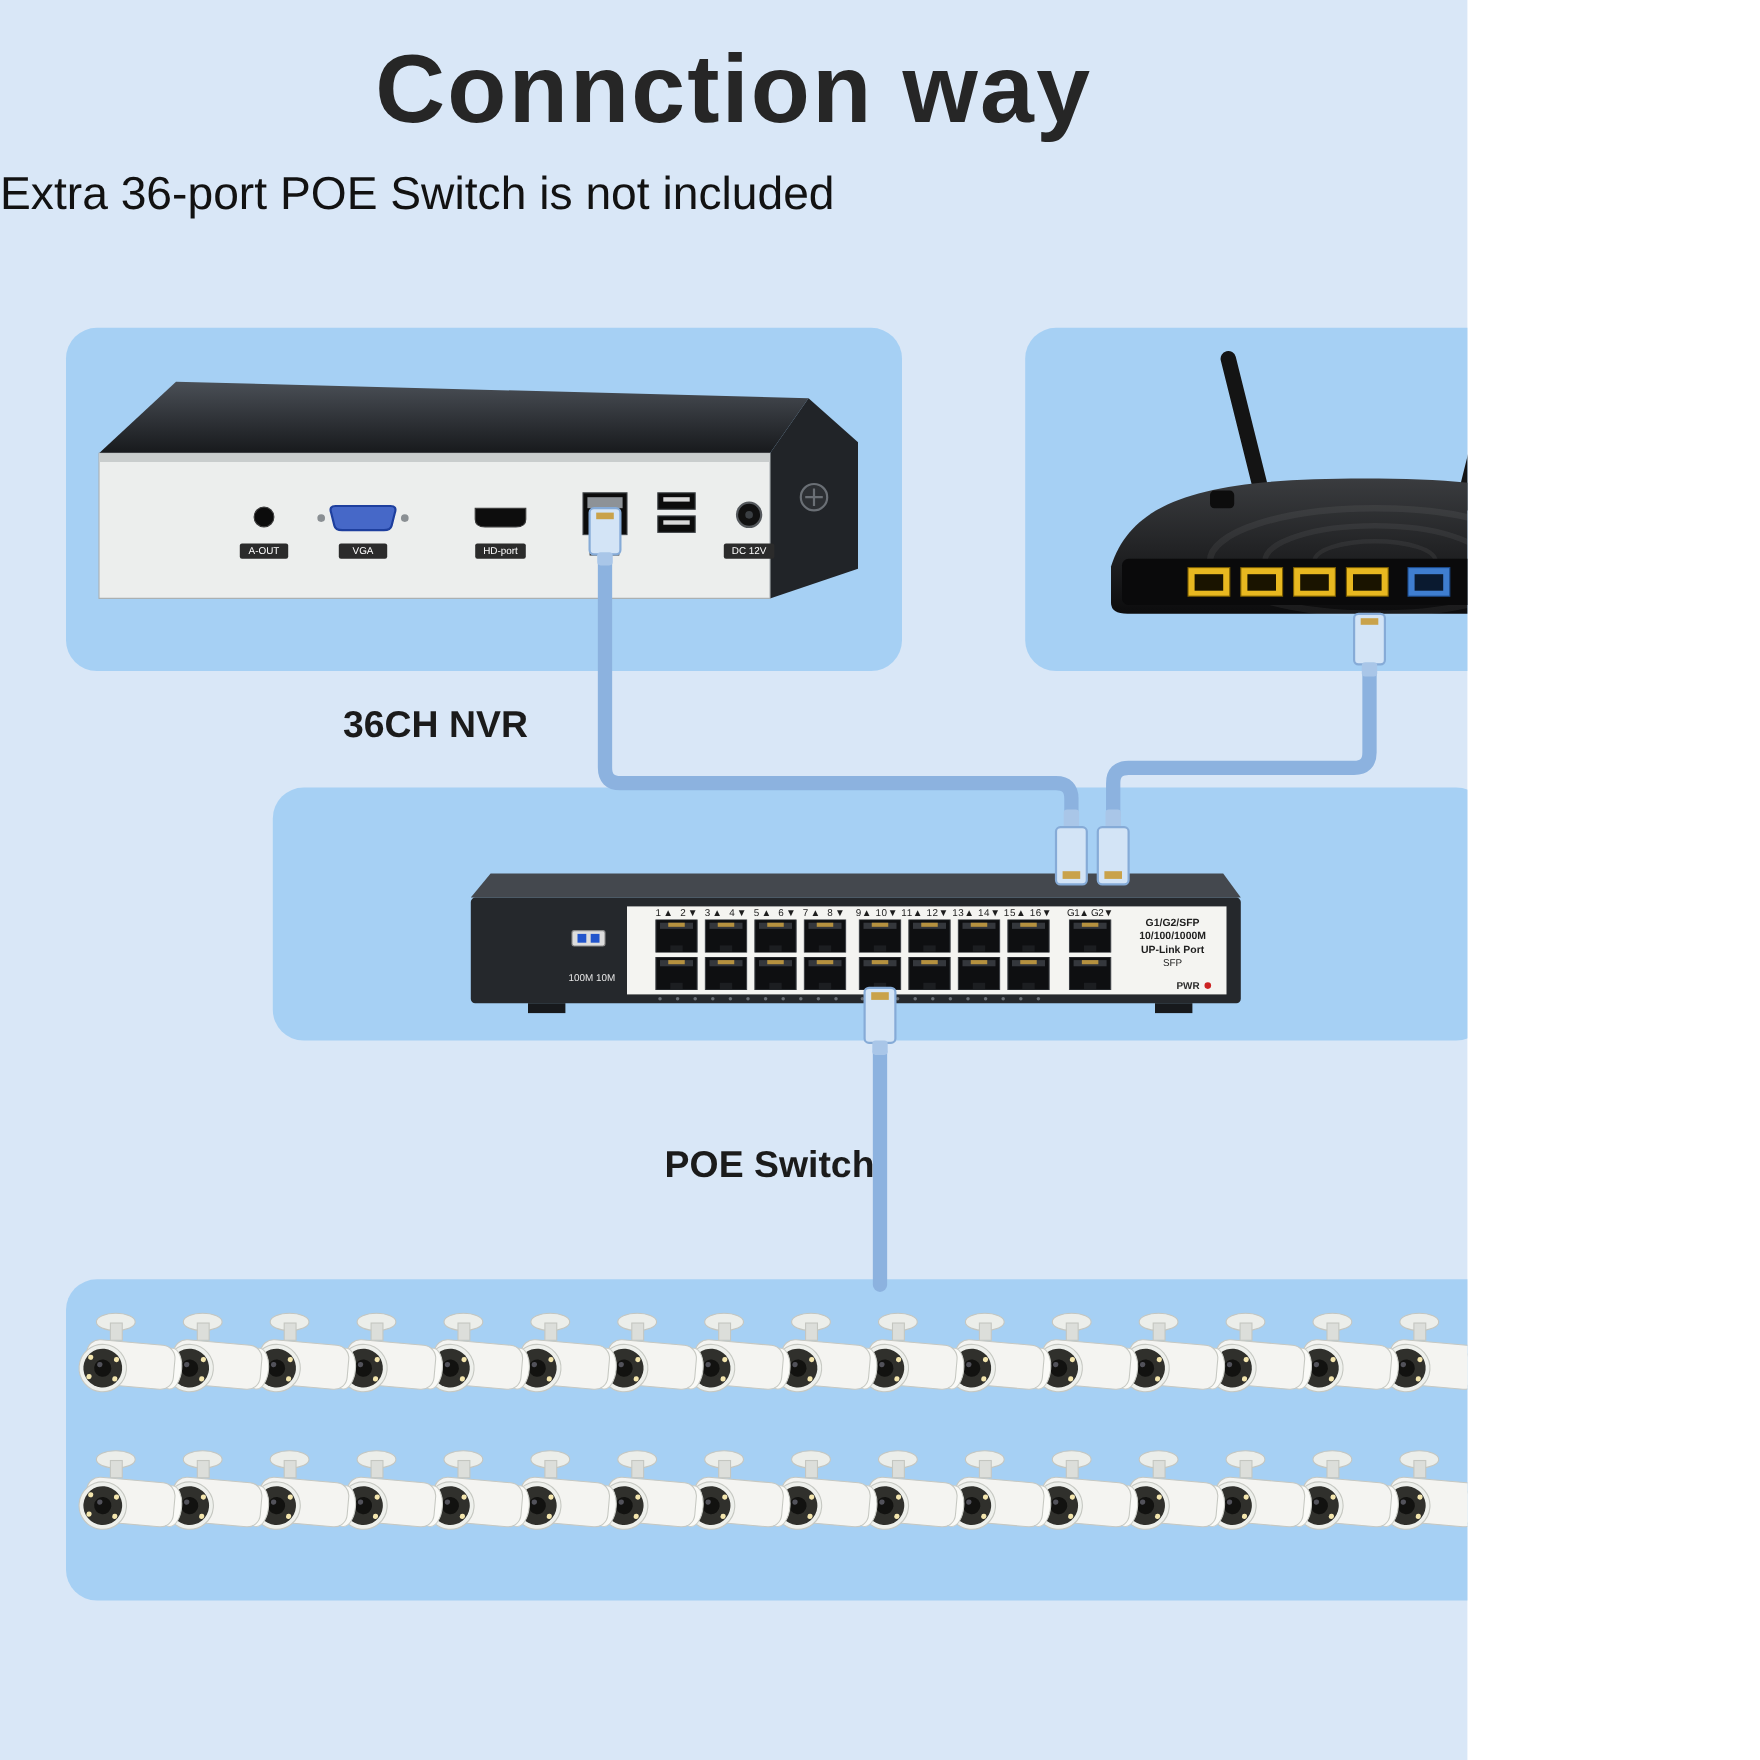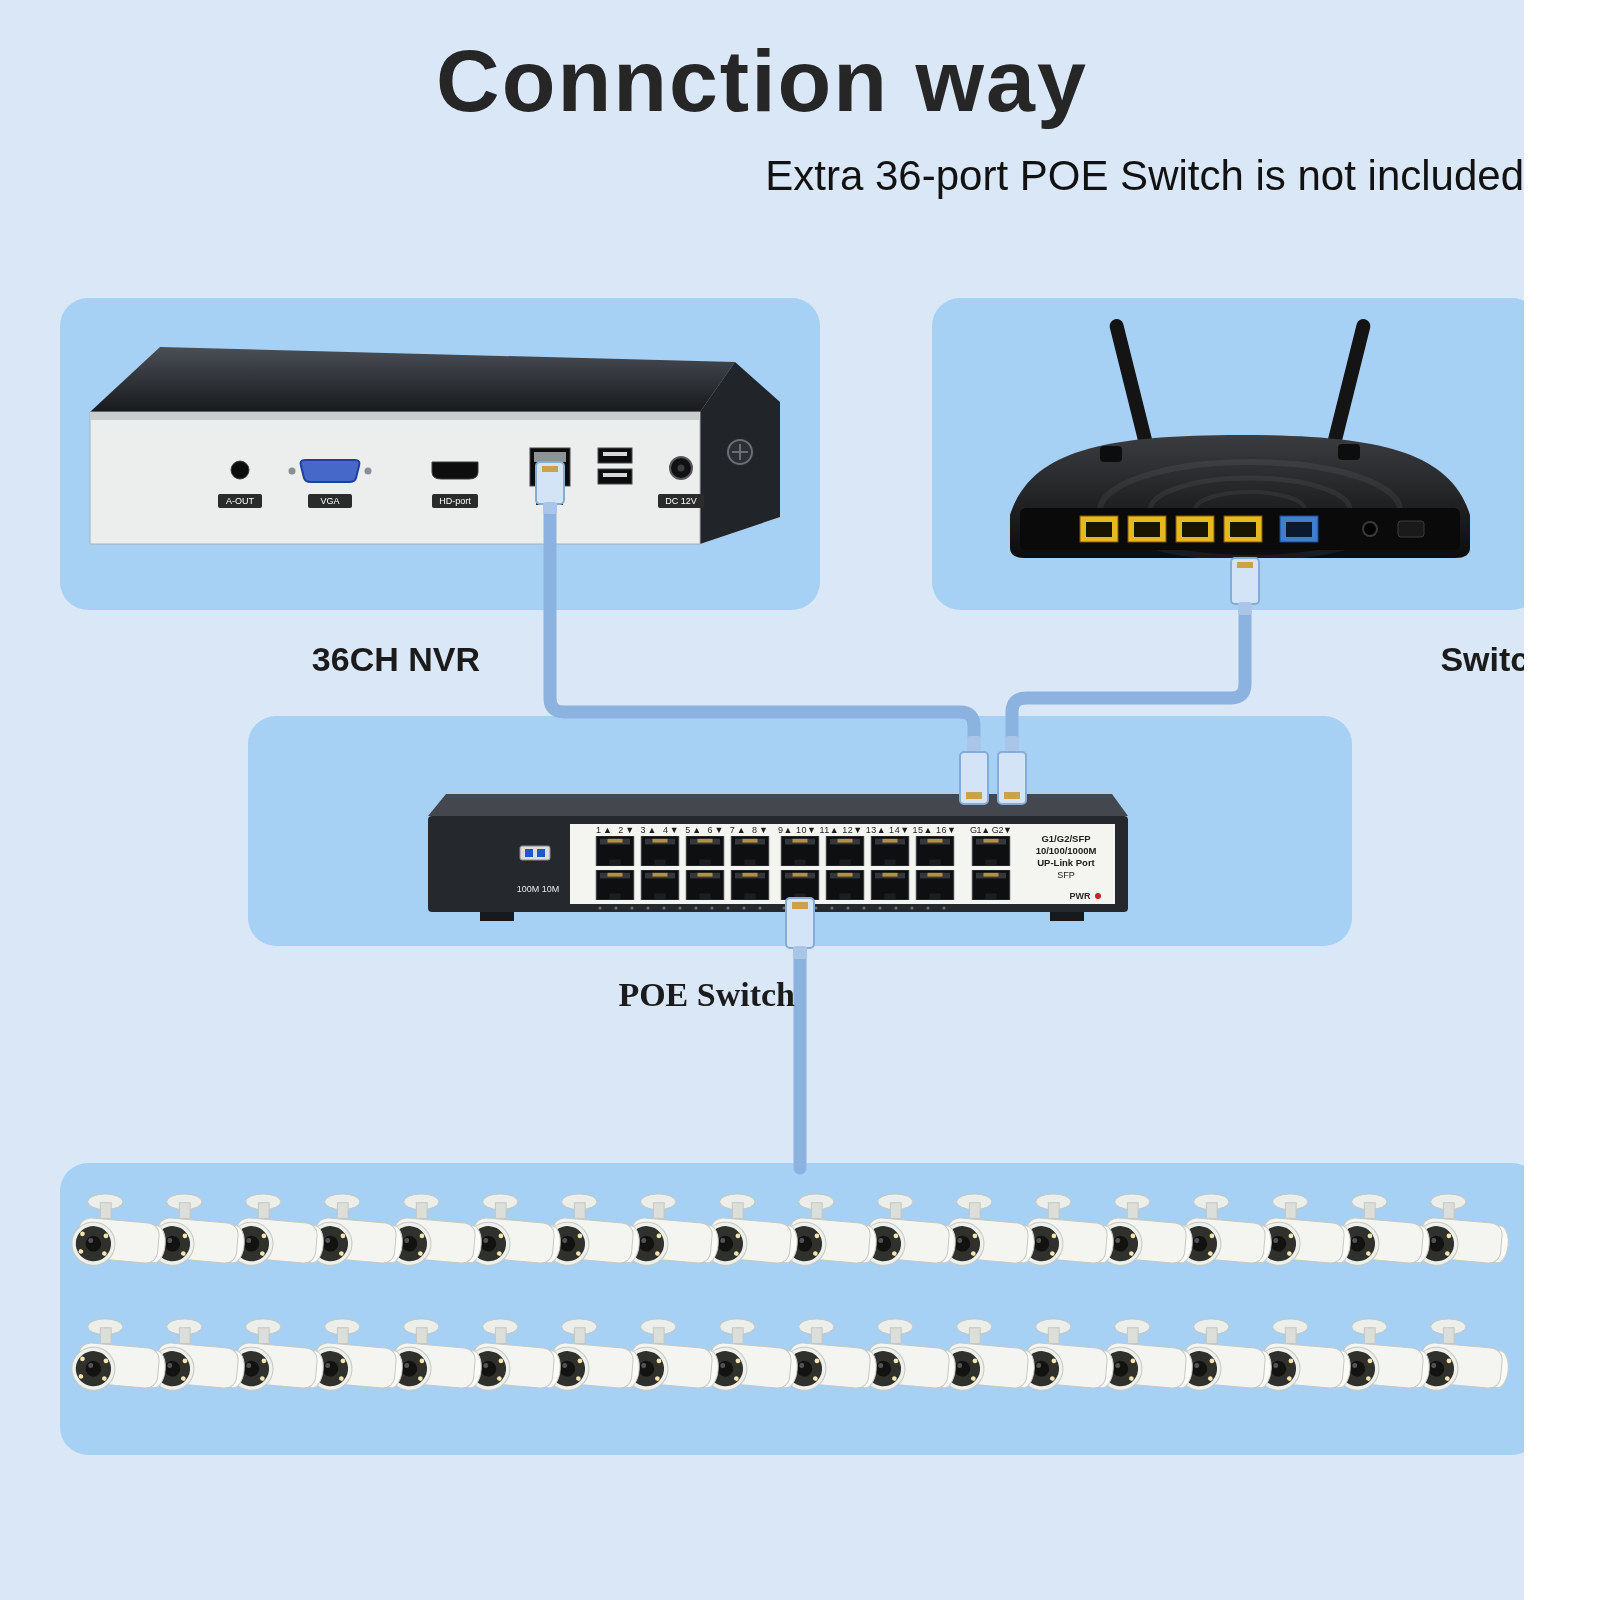--- a/index.html
+++ b/index.html
@@ -1,43 +1,43 @@
 <!DOCTYPE html>
 <html><head>
 <meta charset="utf-8">
 <style>
   html,body{margin:0;padding:0;}
   .stage{
-    position:relative;width:1524px;height:1600px;overflow:hidden;
+    position:relative;width:1334px;height:1600px;overflow:hidden;
     background:#d9e7f7;
     font-family:"Liberation Sans", sans-serif;
   }
   .title{
     position:absolute;left:0;right:0;top:30px;text-align:center;
     font-size:88px;font-weight:bold;color:#262626;letter-spacing:2px;
   }
   .subtitle{
-    position:absolute;left:0;right:0;top:152px;text-align:right;
+    position:absolute;left:0;right:0;top:152px;text-align:left;
     font-size:42px;color:#121212;
   }
   .panel{position:absolute;background:#a6d0f4;border-radius:28px;}
   .panel-nvr{left:60px;top:298px;width:760px;height:312px;}
   .panel-router{left:932px;top:298px;width:608px;height:312px;}
   .panel-switch{left:248px;top:716px;width:1104px;height:230px;}
   .panel-cameras{left:60px;top:1163px;width:1480px;height:292px;}
   .dev{position:absolute;}
   .dev-nvr{left:80px;top:322px;width:720px;height:240px;}
   .dev-router{left:950px;top:300px;width:580px;height:315px;}
   .dev-switch{left:420px;top:788px;width:715px;height:145px;}
   .device-label{
     position:absolute;text-align:right;font-size:34px;font-weight:bold;color:#1b1b1b;
   }
   .label-nvr{left:80px;top:640px;width:400px;}
   .label-router{left:1150px;top:640px;width:400px;}
-  .label-switch{left:395px;top:976px;width:400px;font-family:Liberation Serif, serif;}
+  .label-switch{left:395px;top:1040px;width:400px;}
   .label-cameras{left:0;right:0;top:1508px;}
   .cables{position:absolute;left:0;top:0;width:1600px;height:1600px;pointer-events:none;}
   .cameras-host{position:absolute;left:0;top:0;width:1600px;height:1600px;pointer-events:none;}
   .camera{position:absolute;width:108px;height:98px;}
   svg text{font-family:"Liberation Sans", sans-serif;}
 </style>
 </head>
 <body>
 
 <div class="stage">

